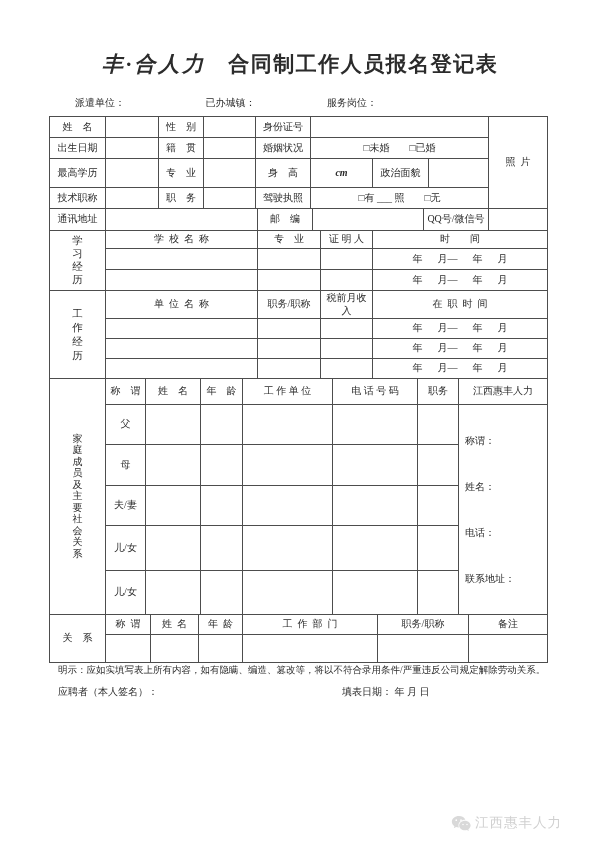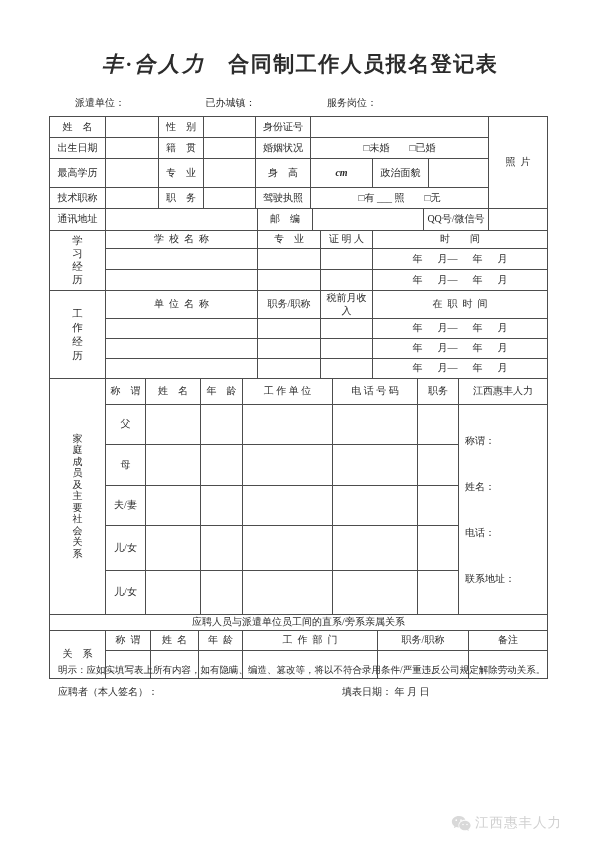--- a/index.html
+++ b/index.html
@@ -266,30 +266,20 @@
         <td>儿/女</td>
         <td class="blank"></td>
         <td class="blank"></td>
         <td class="blank"></td>
         <td class="blank"></td>
         <td class="blank"></td>
       </tr>
     </tbody>
       </table>
 
-    <table>
-      <colgroup>
-          <col style="width:498px">
-        </colgroup>
-      <tbody>
-          <tr style="height:16px">
-        <td>应聘人员与派遣单位员工间的直系/旁系亲属关系</td>
-      </tr>
-    </tbody>
-      </table>
 
     <table>
       <colgroup>
           <col style="width:56px">
           <col style="width:45px">
           <col style="width:48px">
           <col style="width:44px">
           <col style="width:135px">
           <col style="width:91px">
           <col style="width:79px">

